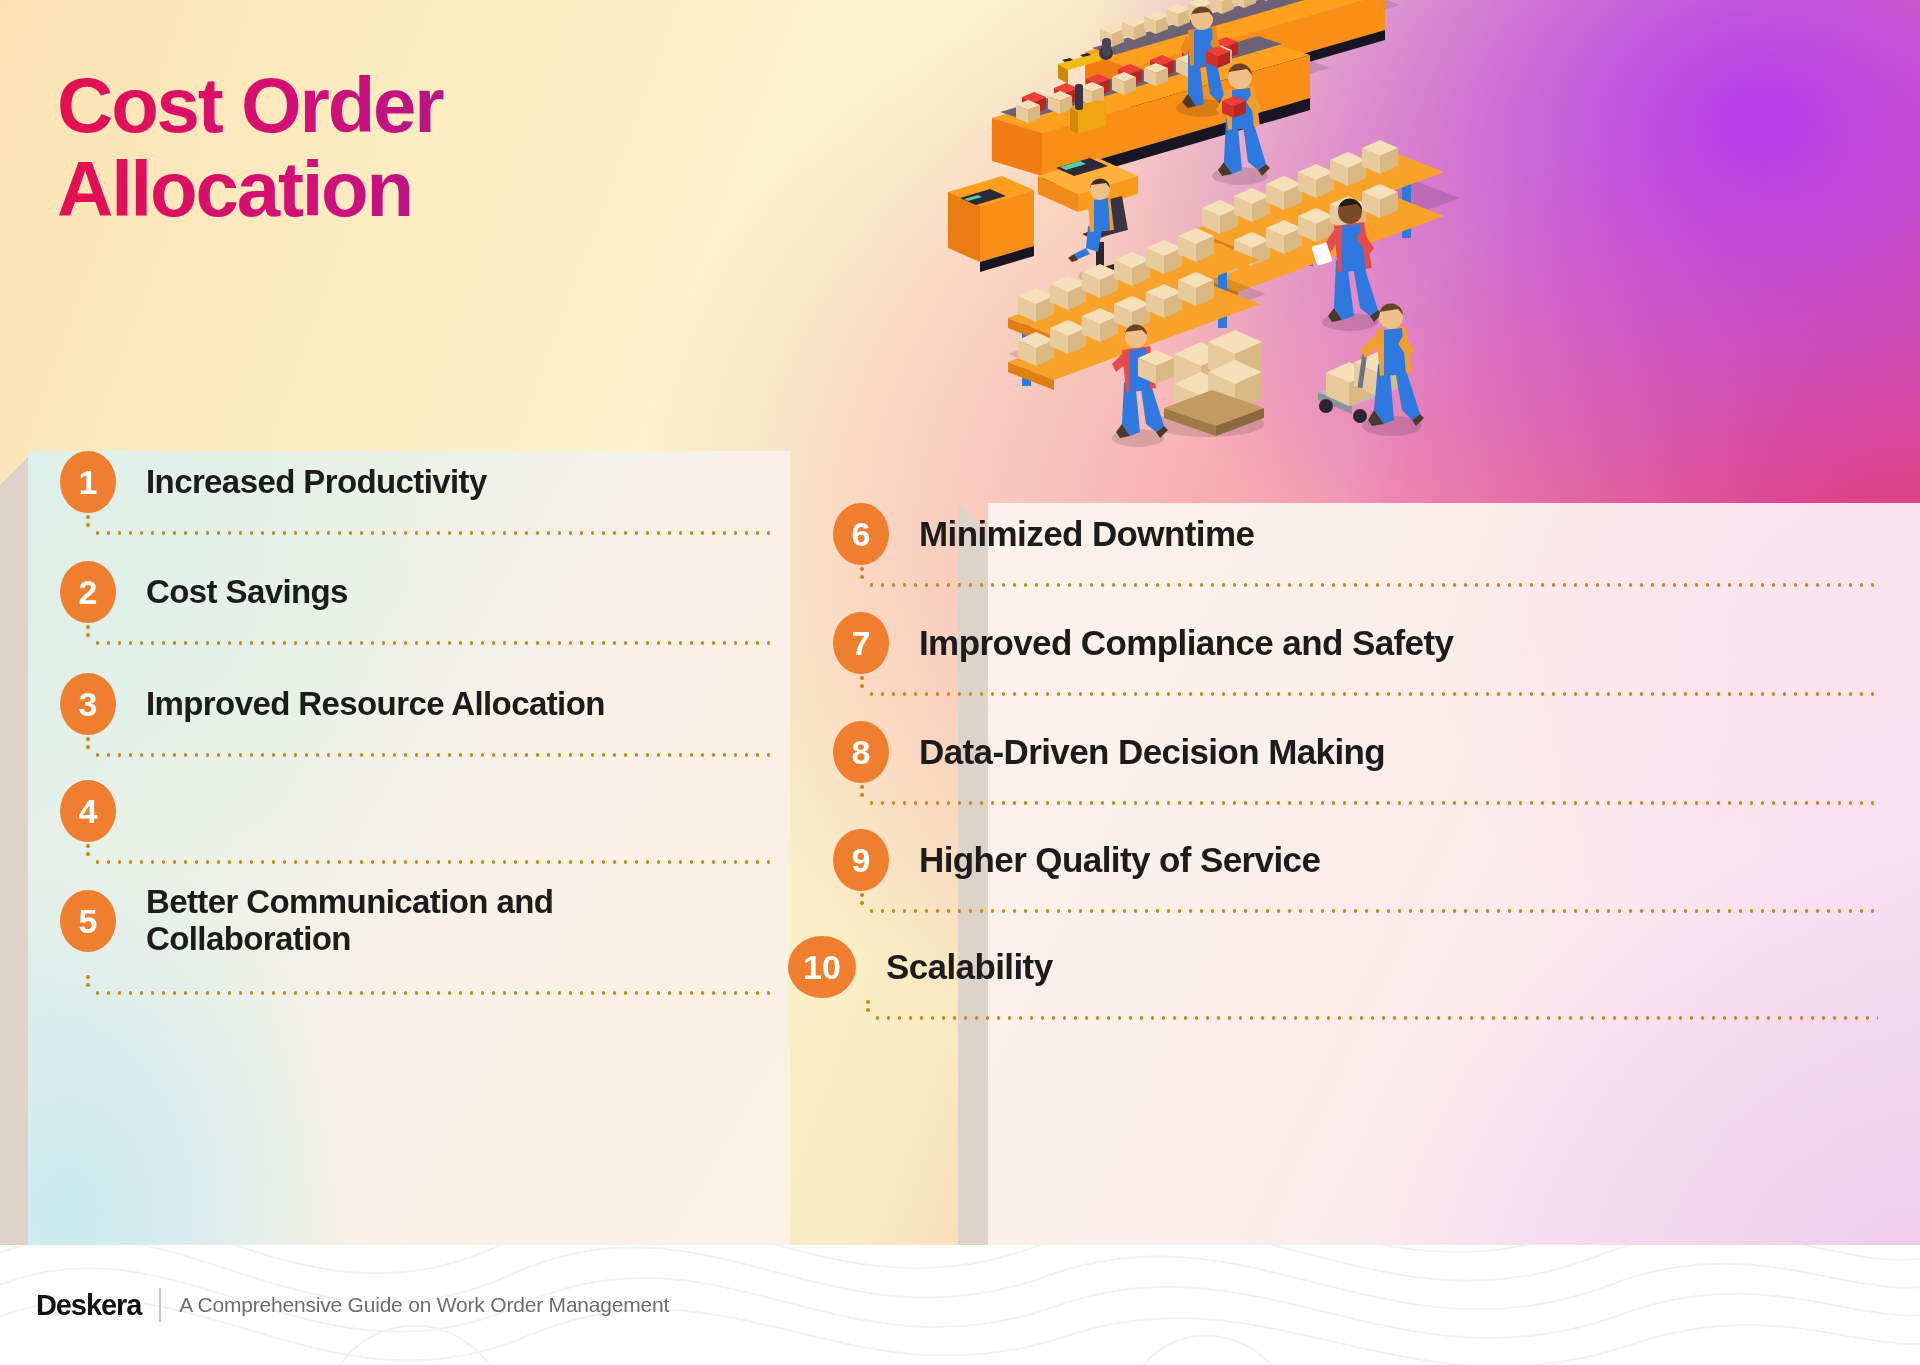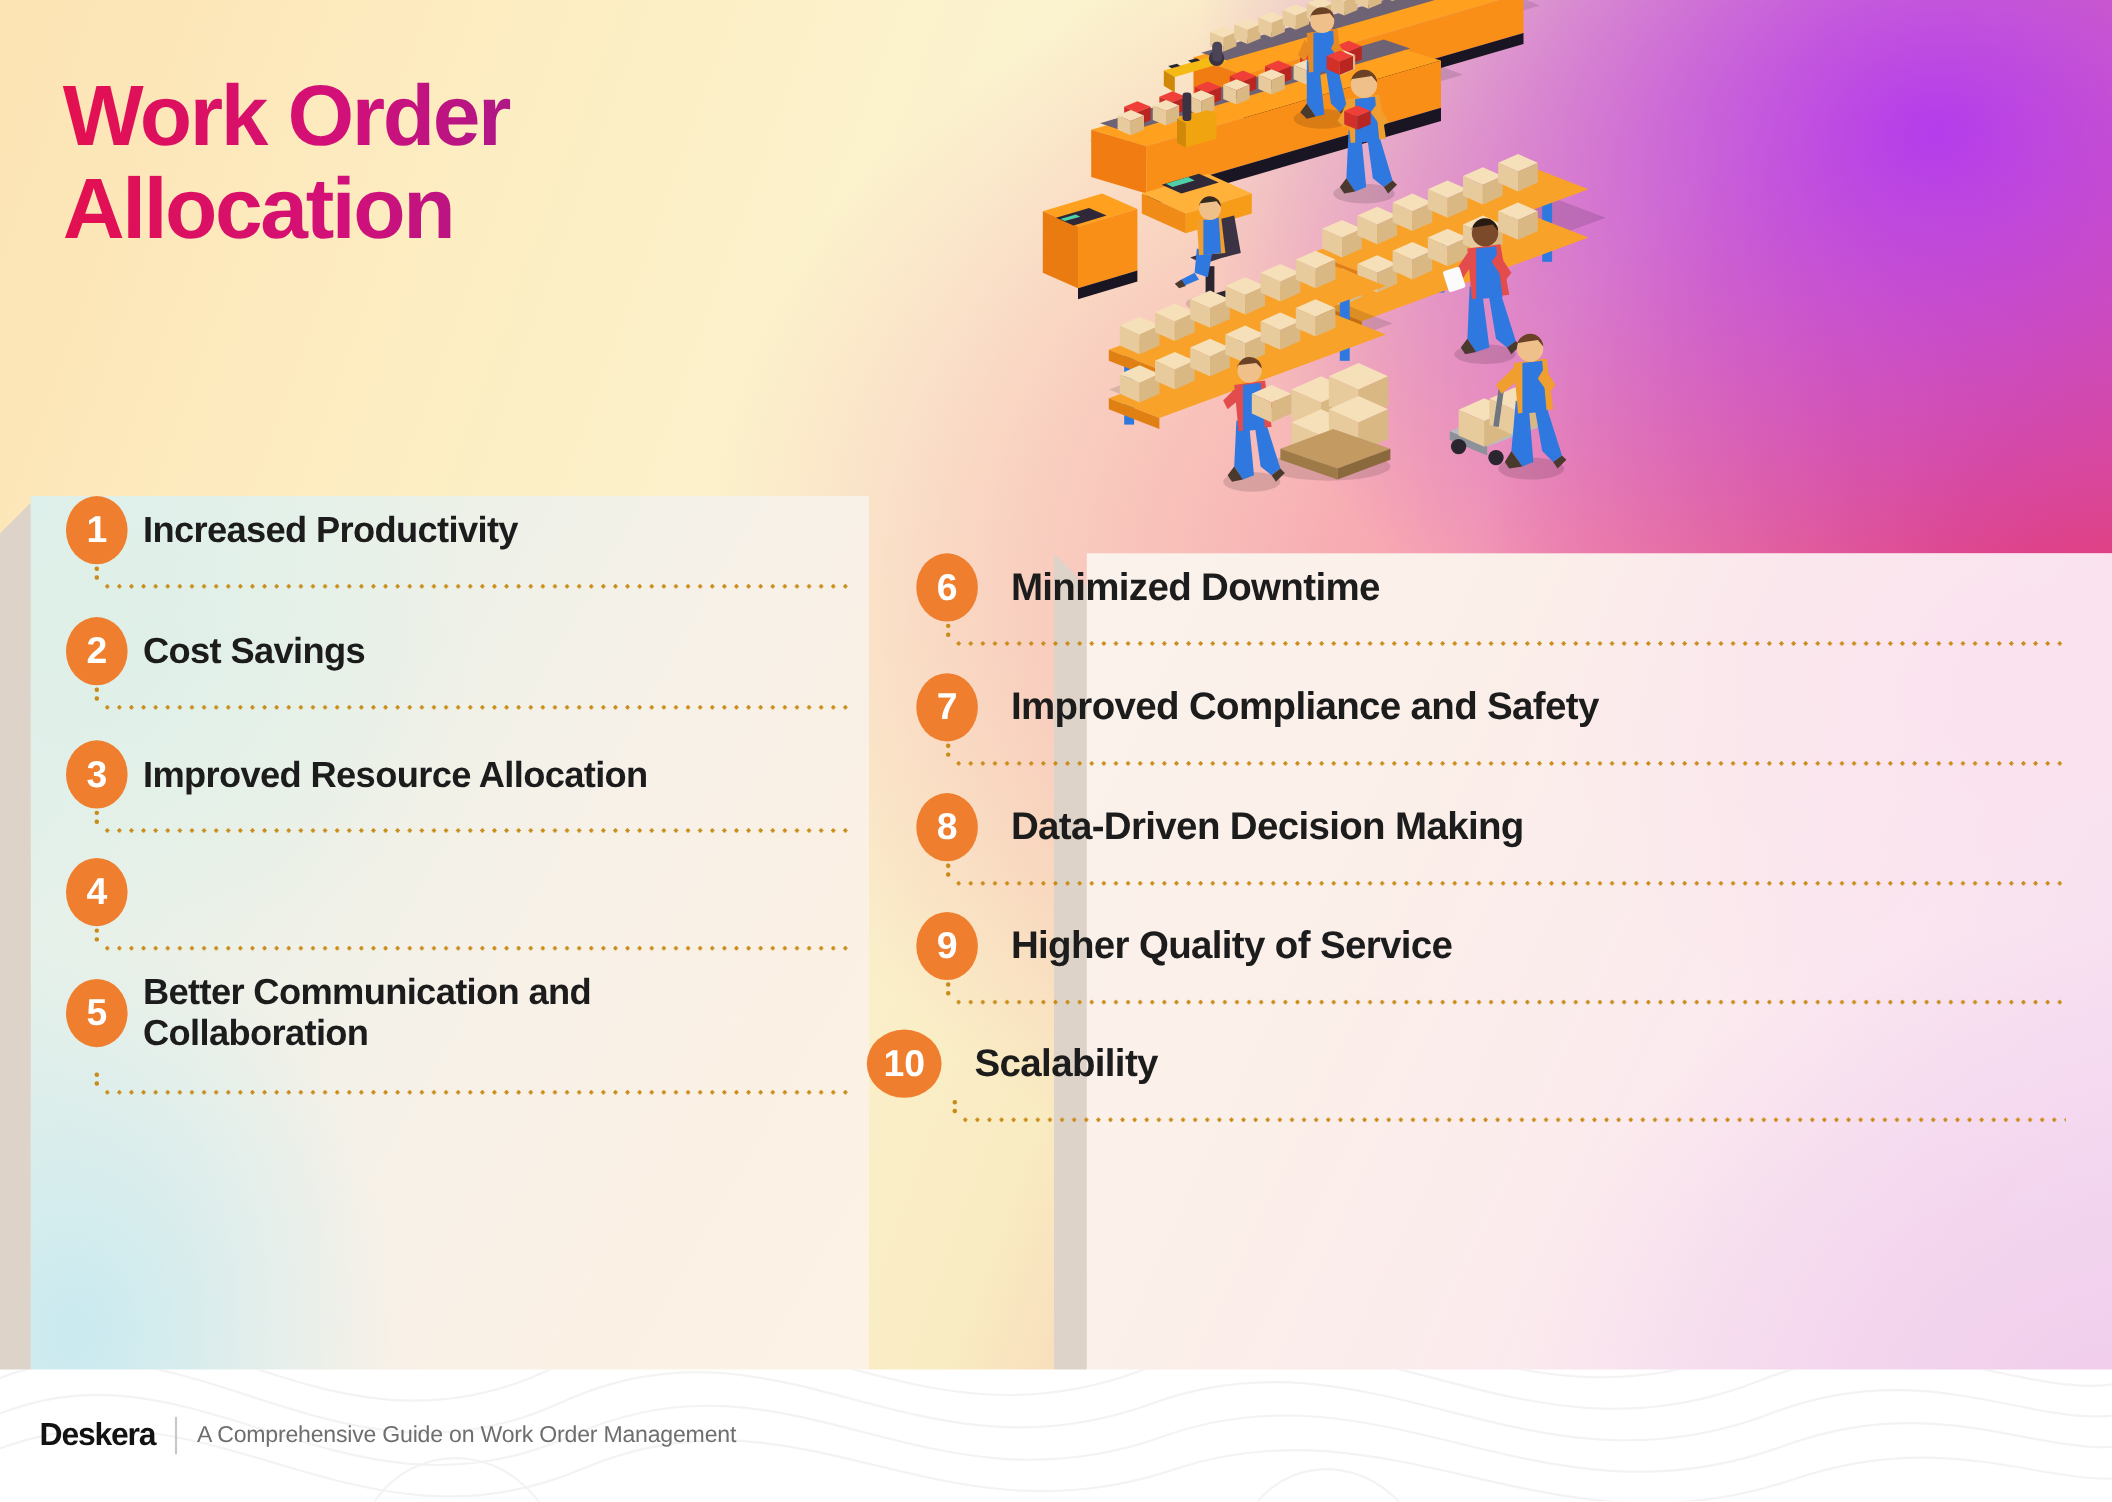--- a/index.html
+++ b/index.html
@@ -93,21 +93,21 @@
     border-radius:50%;
     display:flex; align-items:center; justify-content:center;
     font-weight:700; font-family:"Liberation Sans", sans-serif;
   }
   .bullet.w1{ width:56px; height:62px; font-size:34px; }
   .bullet.w2{ width:68px; height:62px; font-size:34px; border-radius:50%; }
   .item-label{
     color:#1c1c1c; font-weight:700; letter-spacing:-0.6px;
     font-family:"Liberation Sans", sans-serif; line-height:1.12;
   }
-  #list-left .item-label{ font-size:33px; margin-left:14px; }
+  #list-left .item-label{ font-size:33px; margin-left:30px; }
   #list-right .item-label{ font-size:35px; margin-left:30px; }
 
   
   .conn{ position:absolute; pointer-events:none; }
   .conn .dh{
     position:absolute; height:4px;
     background-image:radial-gradient(circle, #c98c18 1.7px, rgba(0,0,0,0) 1.9px);
     background-size:11px 4px; background-repeat:repeat-x;
   }
   .conn .dot{
@@ -409,21 +409,21 @@
     </svg>
   </div>
 
   <div id="left-shadow" class="panel-shadow"></div>
   <div id="left-panel" class="panel"></div>
 
   <div id="right-shadow" class="panel-shadow"></div>
   <div id="right-panel" class="panel"></div>
 
   <div class="headline">
-    <div class="h-big">Work Order</div>
+    <div class="h-big">Cost Order</div>
     <div class="h-big">Allocation</div>
   </div>
 
   <div class="list" id="list-left">
 
     <div class="item" id="li1" style="left:60px; top:451px; width:720px; height:62px;">
       <div class="bullet w1">1</div>
       <div class="item-label">Increased Productivity</div>
     </div>
     <div class="conn" style="left:86px; top:513px; width:690px; height:30px;">

